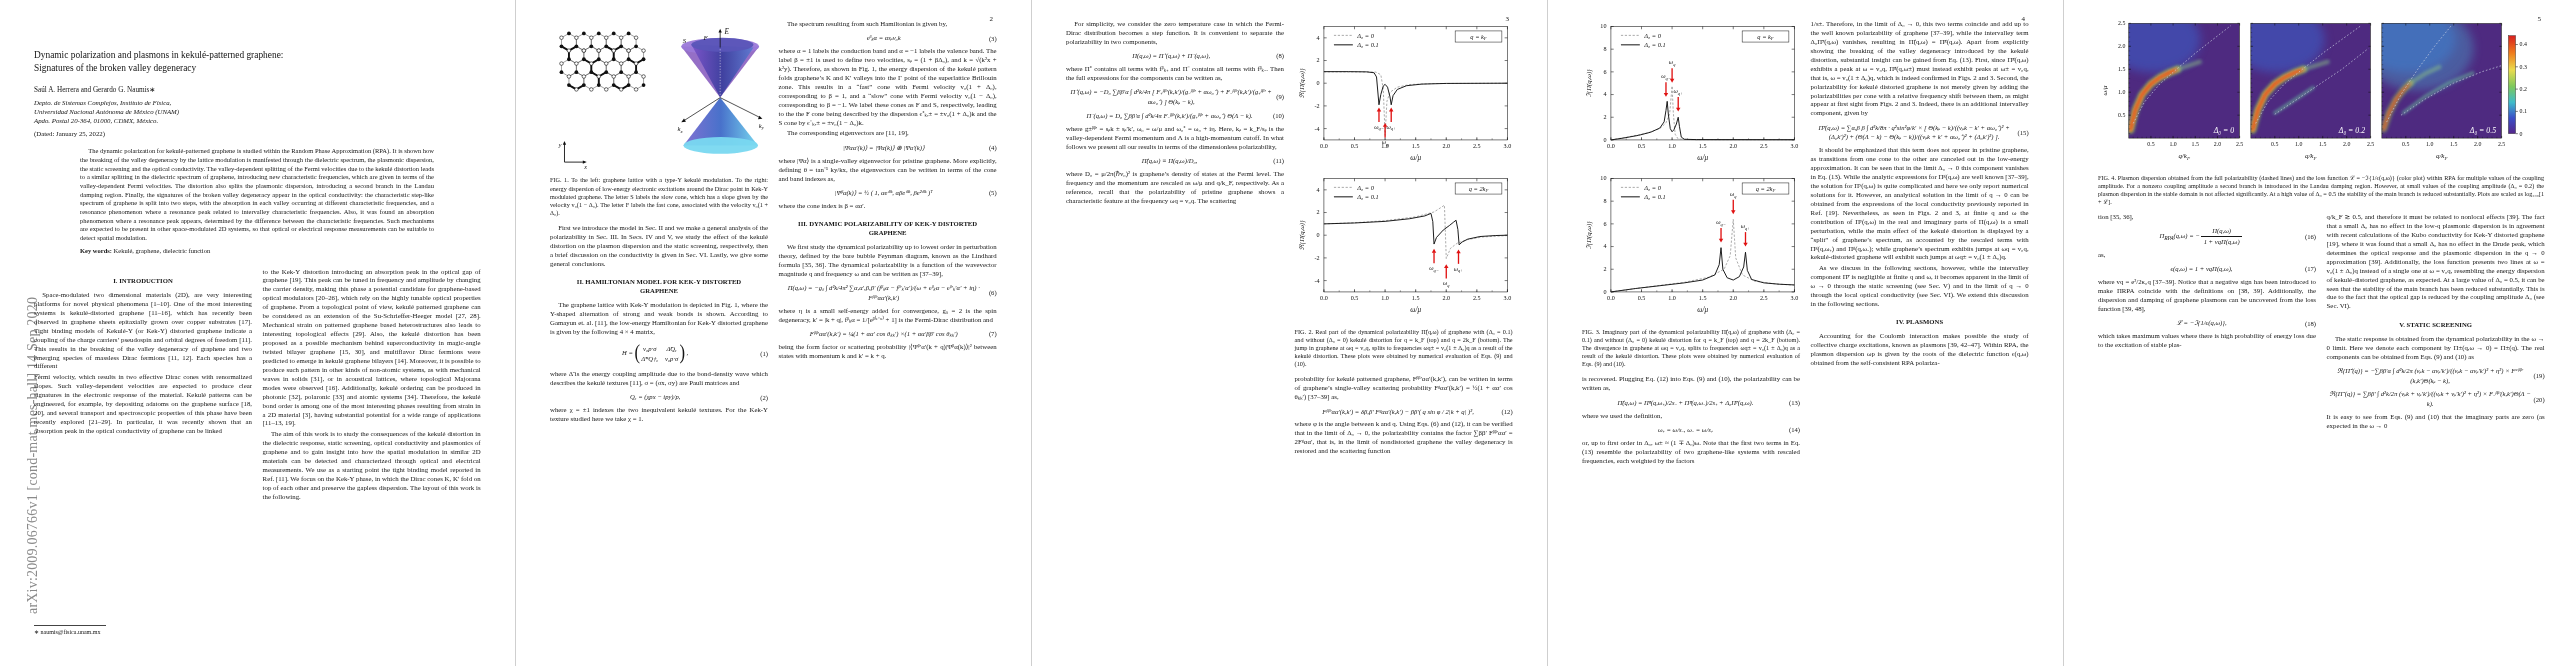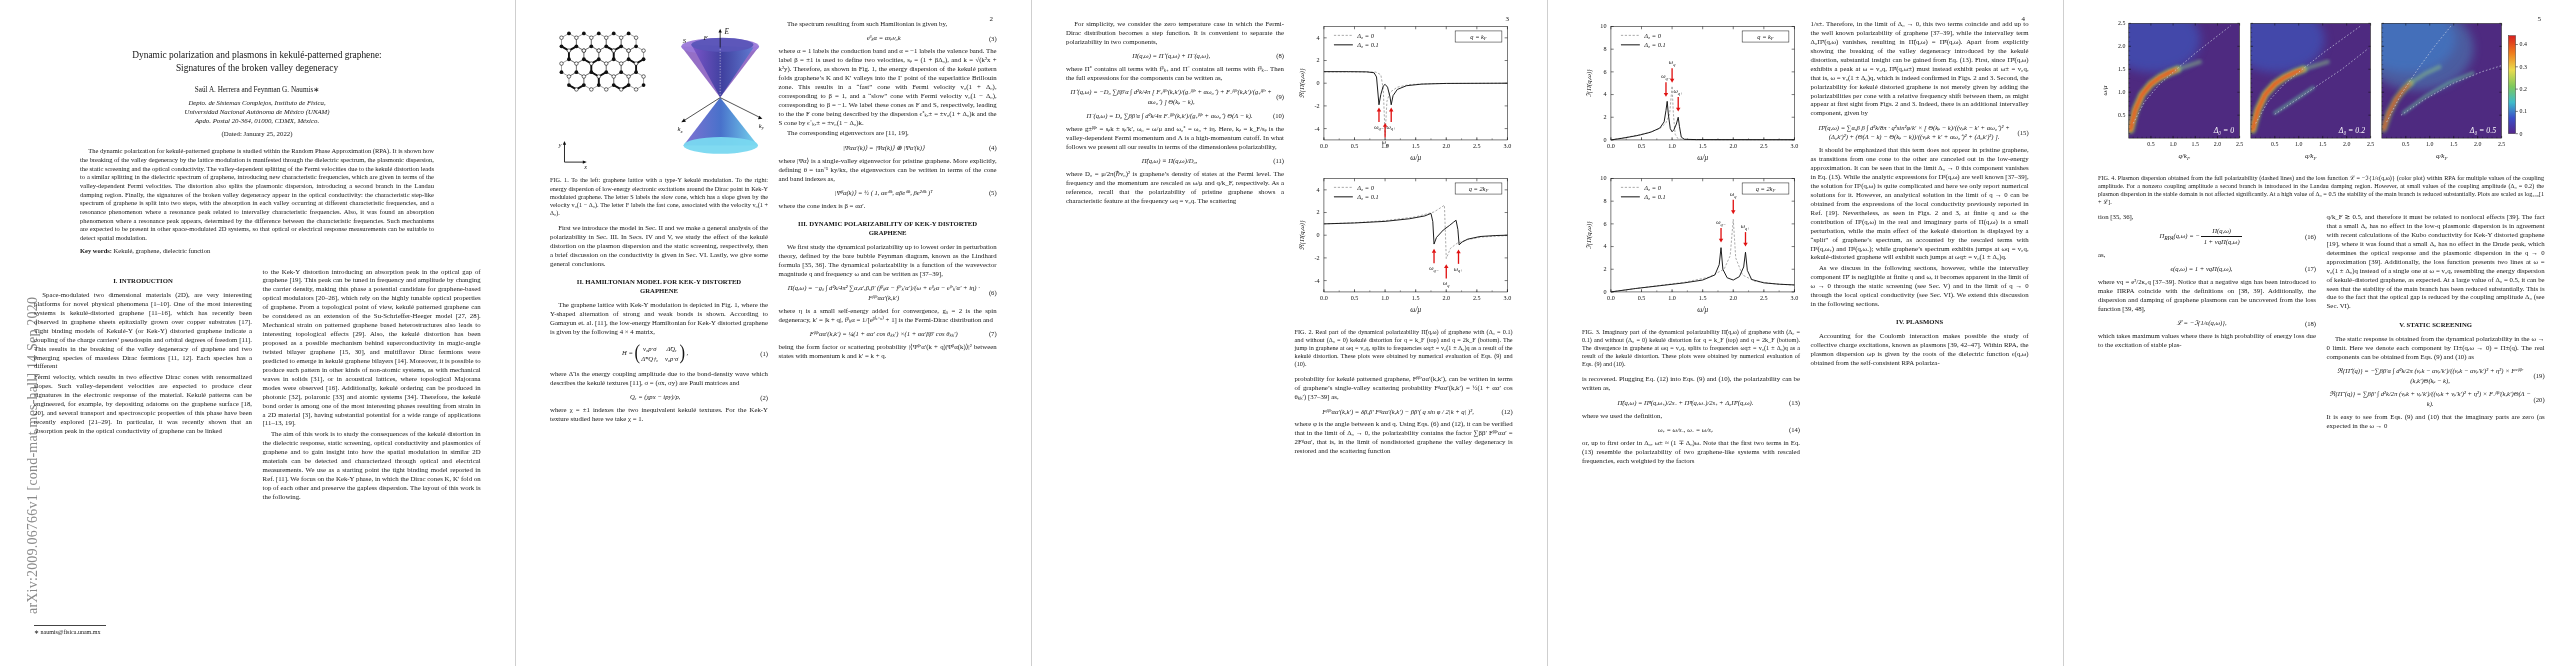--- a/index.html
+++ b/index.html
@@ -13,21 +13,21 @@
   .col{width:218px;flex:none;}
   .par{font-size:6.8px;line-height:1.315;text-align:justify;text-indent:8.3px;margin:0 0 1.7px 0;}
   .par.cont{text-indent:0;}
   .sec{text-align:center;font-weight:bold;font-size:6.7px;margin:8.3px 16.7px 6.1px 16.7px;line-height:1.35;}
   .eq{display:flex;align-items:center;margin:4.4px 0;font-size:6.6px;font-style:italic;}
   .eq .body{flex:1;text-align:center;padding:0 1.1px;line-height:1.45;}
   .eq .enum{font-style:normal;font-size:6.6px;}
   .cap{font-size:6.2px;line-height:1.32;text-align:justify;margin:3.3px 0 6.7px 0;}
   .stamp{position:absolute;left:24.5px;top:614px;transform:rotate(-90deg);transform-origin:0 0;
          font-size:14px;color:#8a8a8a;white-space:nowrap;width:567px;letter-spacing:0.2px;}
-  .titleblock{text-align:center;margin-top:29px;}
+  .titleblock{text-align:left;margin-top:29px;}
   .title{font-size:9.4px;line-height:1.4;white-space:pre-line;}
   .authors{font-size:7.2px;margin-top:10px;}
   .affil{font-size:6.8px;font-style:italic;line-height:1.35;margin-top:3.3px;white-space:pre-line;}
   .dated{font-size:6.8px;margin-top:5px;}
   .abstract{font-size:6.5px;line-height:1.34;text-align:justify;margin:10px 46px 0 46px;text-indent:8.3px;}
   .keywords{font-size:6.5px;margin:4.4px 46px 0 46px;}
   .keywords .b{font-weight:bold;}
   .colsp1{margin-top:13.3px;}
   .footrule{position:absolute;left:34px;top:625px;width:72px;border-top:0.6px solid #444;}
   .foot{position:absolute;left:34px;top:628px;font-size:6px;}
@@ -46,21 +46,21 @@
 <body>
 
 <div class="wrap">
 
   <div class="page">
     <div class="stamp">arXiv:2009.06766v1  [cond-mat.mes-hall]  14 Sep 2020</div>
     <div class="content">
       <div class="titleblock">
         <div class="title">Dynamic polarization and plasmons in kekulé-patterned graphene:
 Signatures of the broken valley degeneracy</div>
-        <div class="authors">Saúl A. Herrera and Feynman G. Naumis∗</div>
+        <div class="authors">Saúl A. Herrera and Gerardo G. Naumis∗</div>
         <div class="affil">Depto.  de Sistemas Complejos, Instituto de Física,
 Universidad Nacional Autónoma de México (UNAM)
 Apdo.  Postal 20-364, 01000, CDMX, México.</div>
         <div class="dated">(Dated: January 25, 2022)</div>
       </div>
       <div class="abstract">The dynamic polarization for kekulé-patterned graphene is studied within the Random Phase Approximation (RPA). It is shown how the breaking of the valley degeneracy by the lattice modulation is manifested through the dielectric spectrum, the plasmonic dispersion, the static screening and the optical conductivity. The valley-dependent splitting of the Fermi velocities due to the kekulé distortion leads to a similar splitting in the dielectric spectrum of graphene, introducing new characteristic frequencies, which are given in terms of the valley-dependent Fermi velocities. The distortion also splits the plasmonic dispersion, introducing a second branch in the Landau damping region. Finally, the signatures of the broken valley degeneracy appear in the optical conductivity: the characteristic step-like spectrum of graphene is split into two steps, with the absorption in each valley occurring at different characteristic frequencies, and a resonance phenomenon where a resonance peak related to intervalley characteristic frequencies. Also, it was found an absorption phenomenon where a resonance peak appears, determined by the difference between the characteristic frequencies. Such mechanisms are expected to be present in other space-modulated 2D systems, so that optical or electrical response measurements can be suitable to detect spatial modulation.</div>
       <div class="keywords">
         <span class="b">Key words:</span>
         <span>Kekulé, graphene, dielectric function</span>
       </div>

